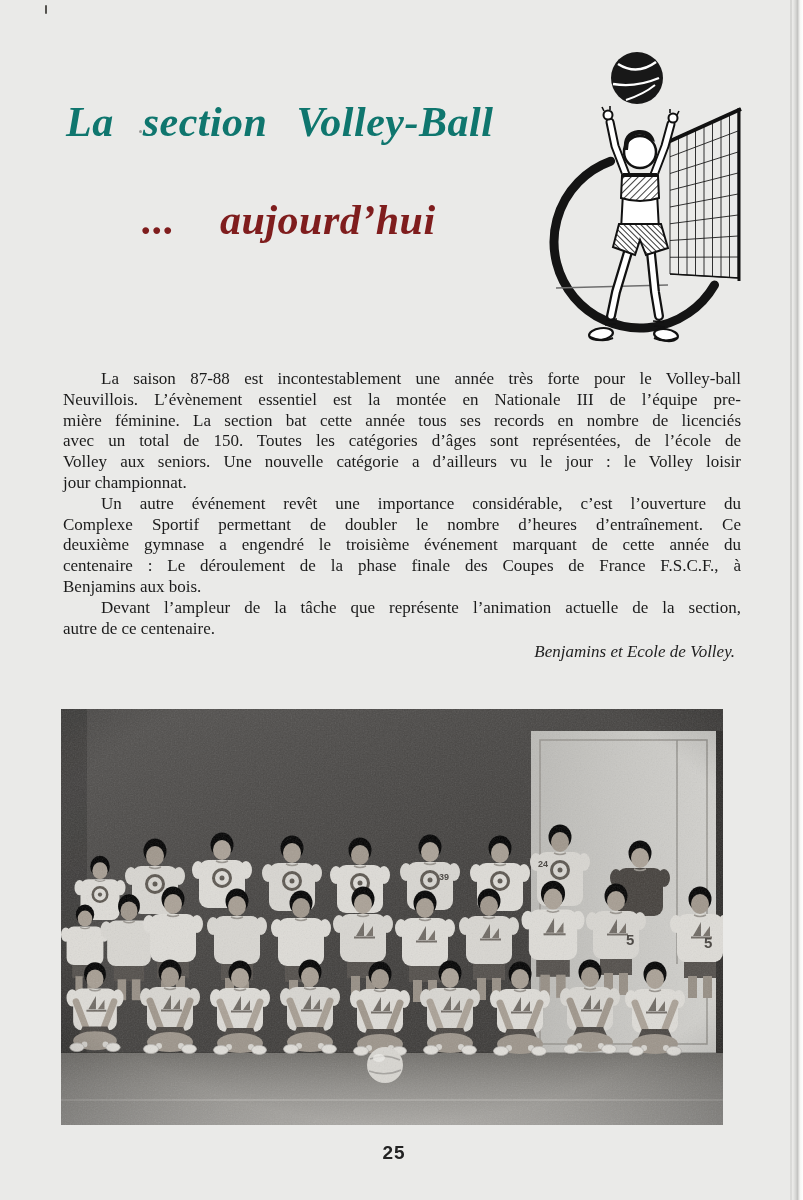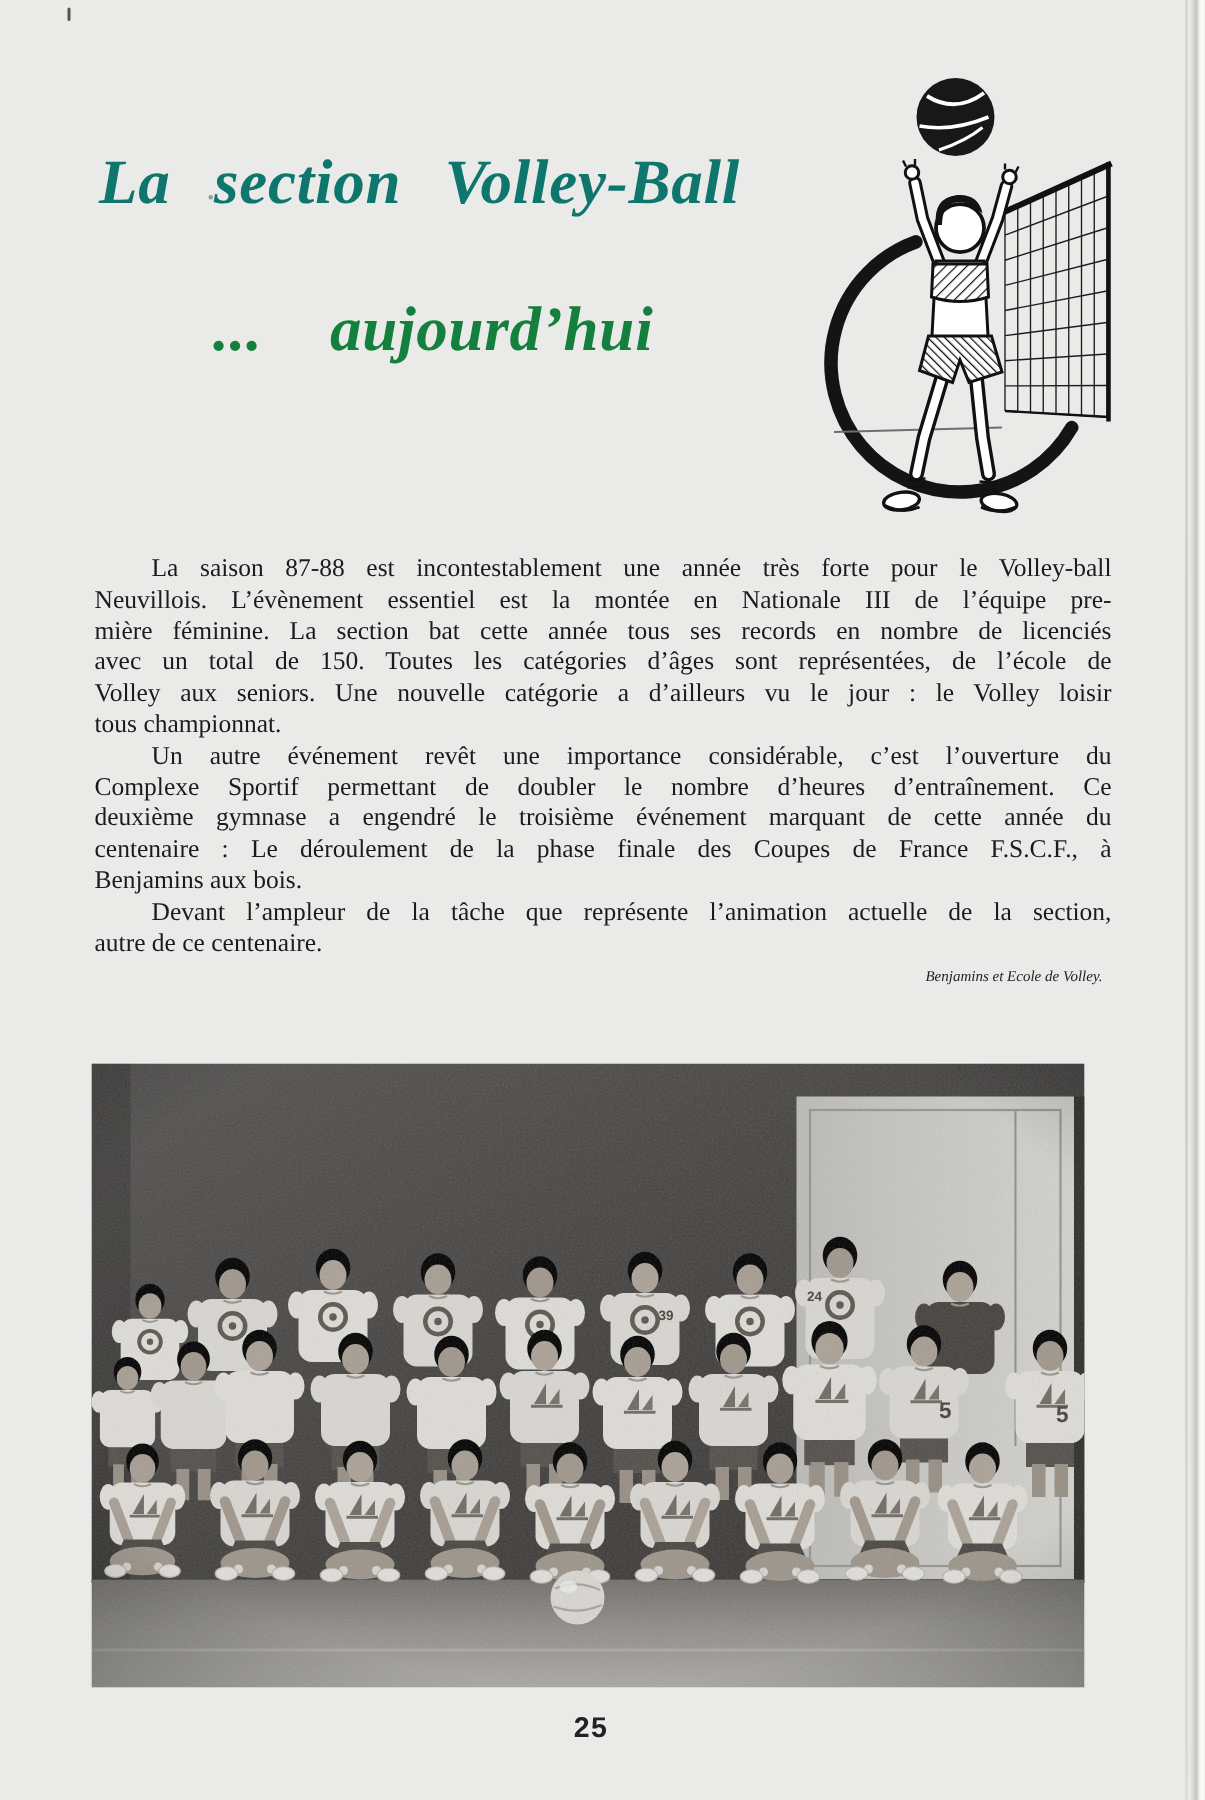--- a/index.html
+++ b/index.html
@@ -9,33 +9,33 @@
     font-family:"Liberation Serif","DejaVu Serif",serif;
   }
   .title{
     position:absolute;left:66px;top:70px;
     font-size:42px;font-weight:bold;font-style:italic;
     letter-spacing:.5px;word-spacing:18px;color:#0f766e;white-space:nowrap;
   }
   .subtitle{
     position:absolute;left:142px;top:196px;
     font-size:42px;font-weight:bold;font-style:italic;
-    letter-spacing:.5px;word-spacing:34px;color:#15803d;white-space:nowrap;
+    letter-spacing:.5px;word-spacing:34px;color:#7f1d1d;white-space:nowrap;
   }
   .illus{position:absolute;left:540px;top:34px;width:212px;height:312px;}
   .textblock{
     position:absolute;left:63px;top:369px;width:678px;
     font-size:17px;line-height:20.8px;color:#1b1b1b;
   }
   .line{text-align:justify;text-align-last:justify;font-family:Liberation Serif, serif;}
   .line.first{text-indent:38px;}
   .line.last{text-align-last:left;}
   .caption{
     margin-top:3px;text-align:right;font-style:italic;
-    font-size:10px;padding-right:6px;color:#222;
+    font-size:17px;padding-right:6px;color:#222;
   }
   .photo{position:absolute;left:61px;top:709px;width:662px;height:416px;}
   .photo svg{display:block;}
   .pagenum{
     position:absolute;left:0;top:1142px;width:788px;text-align:center;
     font-family:"Liberation Sans","DejaVu Sans",sans-serif;
     font-weight:bold;font-size:19px;letter-spacing:1px;color:#222;
   }
   .edge-strip{
     position:absolute;right:0;top:0;width:10px;height:1200px;
@@ -125,21 +125,21 @@
     <path d="M50,303 q 12,6 23,1 M114,304 q 12,5 23,0" fill="none" stroke="#111" stroke-width="2"></path>
   </g>
 </svg>
 
 <div class="textblock">
   <div class="line first">La saison 87-88 est incontestablement une année très forte pour le Volley-ball</div>
   <div class="line">Neuvillois. L’évènement essentiel est la montée en Nationale III de l’équipe pre-</div>
   <div class="line">mière féminine. La section bat cette année tous ses records en nombre de licenciés</div>
   <div class="line">avec un total de 150. Toutes les catégories d’âges sont représentées, de l’école de</div>
   <div class="line">Volley aux seniors. Une nouvelle catégorie a d’ailleurs vu le jour : le Volley loisir</div>
-  <div class="line last">tous championnat.</div>
+  <div class="line last">jour championnat.</div>
 
   <div class="line first">Un autre événement revêt une importance considérable, c’est l’ouverture du</div>
   <div class="line">Complexe Sportif permettant de doubler le nombre d’heures d’entraînement. Ce</div>
   <div class="line">deuxième gymnase a engendré le troisième événement marquant de cette année du</div>
   <div class="line">centenaire : Le déroulement de la phase finale des Coupes de France F.S.C.F., à</div>
   <div class="line last">Benjamins aux bois.</div>
 
   <div class="line first">Devant l’ampleur de la tâche que représente l’animation actuelle de la section,</div>
   <div class="line last">autre de ce centenaire.</div>
 

